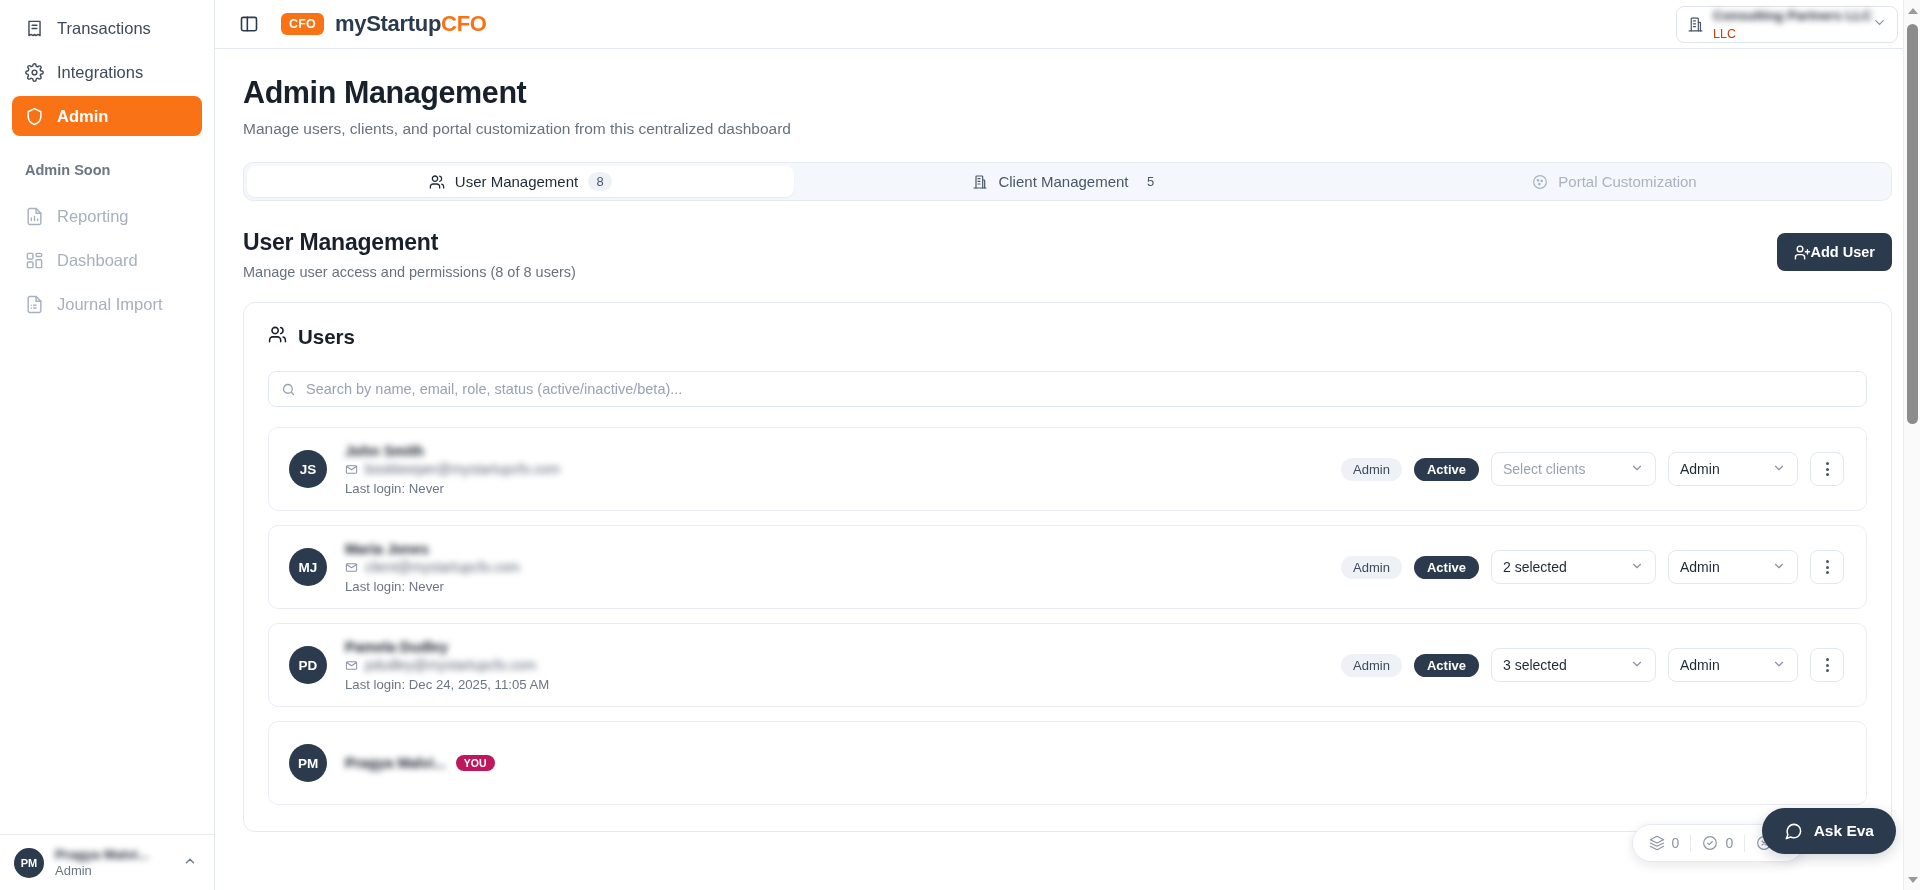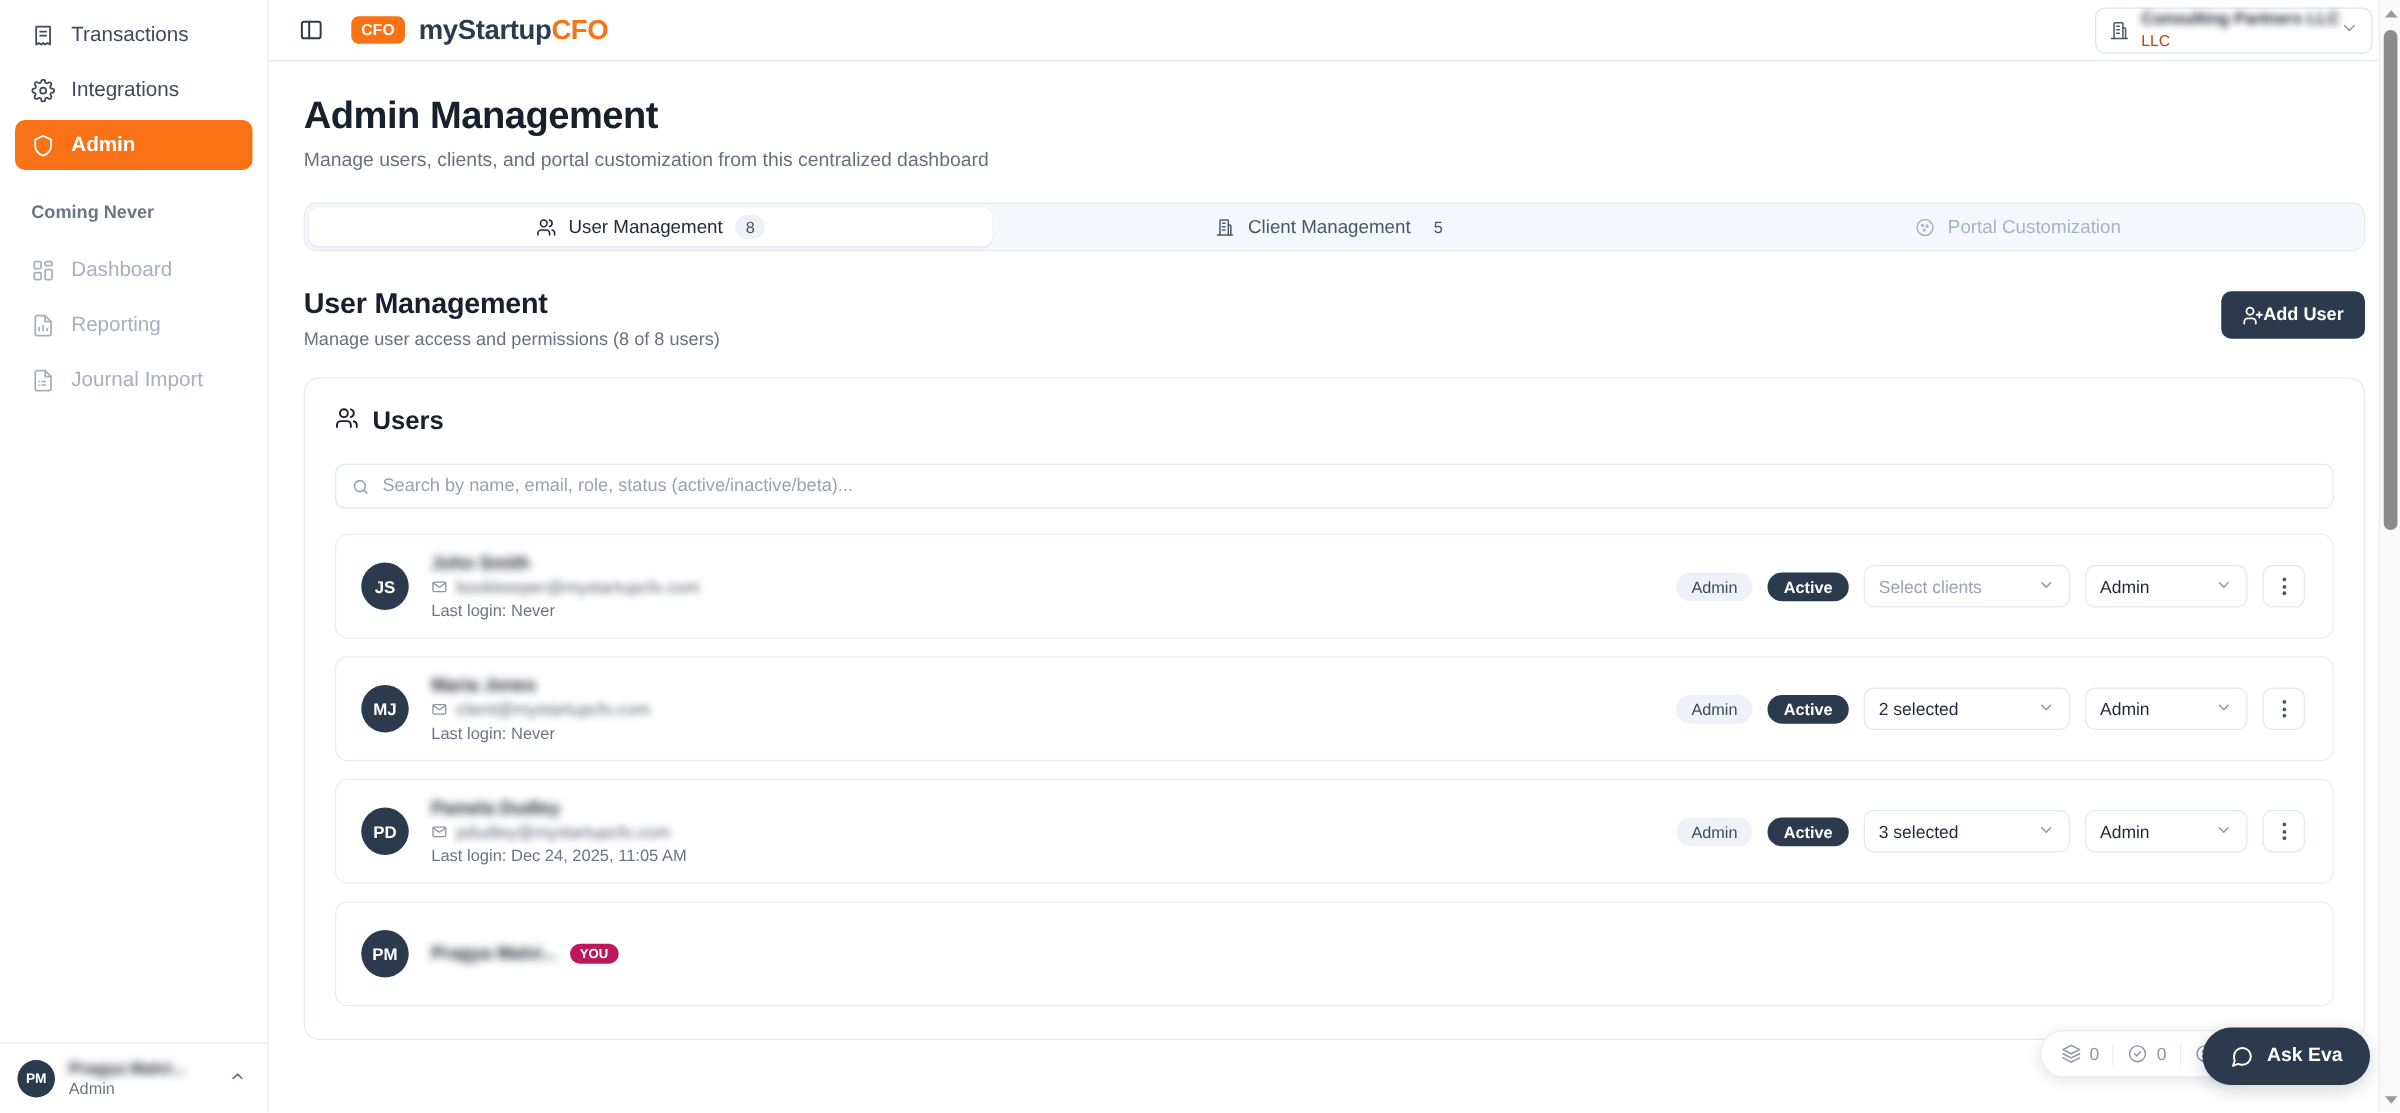--- a/index.html
+++ b/index.html
@@ -218,21 +218,21 @@
     position: absolute; right: 116px; bottom: 28px;
     height: 38px; background: #fff; border: 1px solid #e6ebf2;
     border-radius: 19px; box-shadow: 0 3px 12px rgba(16,24,40,.10);
     display: flex; align-items: center; padding: 0 16px; gap: 11px;
     z-index: 40;
   }
   .fs-item { display: flex; align-items: center; gap: 7px; color: #8a94a3; font-size: 14px; }
   .fs-item .ico { width: 16px; height: 16px; display:flex; }
   .fs-div { width: 1px; height: 17px; background: #e6ebf2; }
   .ask-eva {
-    position: absolute; right: 24px; bottom: 22px;
+    position: absolute; right: 24px; bottom: 36px;
     height: 46px; background: #2b3a4d; color: #fff;
     border-radius: 23px; display: flex; align-items: center; gap: 11px;
     padding: 0 22px; font-size: 15.5px; font-weight: bold; cursor: pointer;
     box-shadow: 0 4px 14px rgba(16,24,40,.18); z-index: 41;
   }
   .ask-eva .ico { width: 19px; height: 19px; display:flex; }
 
   
   .scrollbar {
     position: absolute; right: 0; top: 0; width: 17px; height: 890px;
@@ -280,44 +280,44 @@
       <div class="nav-item active">
         <span class="ico">
           <svg viewBox="0 0 24 24" width="19" height="19" fill="none" stroke="currentColor" stroke-width="1.9" stroke-linecap="round" stroke-linejoin="round">
             <path d="M12 2l8 4v6c0 5-3.5 8.5-8 10-4.5-1.5-8-5-8-10V6z"></path>
           </svg>
         </span>
         <span>Admin</span>
       </div>
     </div>
 
-    <div class="section-label">Coming Never</div>
+    <div class="section-label">Admin Soon</div>
 
     <div class="nav-top">
+      <div class="nav-item muted">
+        <span class="ico">
+          <svg viewBox="0 0 24 24" width="19" height="19" fill="none" stroke="currentColor" stroke-width="1.8" stroke-linecap="round" stroke-linejoin="round">
+            <path d="M14 2H6a2 2 0 00-2 2v16a2 2 0 002 2h12a2 2 0 002-2V8z"></path>
+              <path d="M14 2v6h6"></path>
+            <path d="M8 17v-3M12 17v-5M16 17v-2"></path>
+          </svg>
+        </span>
+        <span>Reporting</span>
+      </div>
+
       <div class="nav-item muted">
         <span class="ico">
           <svg viewBox="0 0 24 24" width="19" height="19" fill="none" stroke="currentColor" stroke-width="1.8" stroke-linecap="round" stroke-linejoin="round">
             <rect x="3" y="3" width="7" height="7" rx="1.2"></rect>
               <rect x="14" y="3" width="7" height="4" rx="1.2"></rect>
             <rect x="14" y="11" width="7" height="10" rx="1.2"></rect>
               <rect x="3" y="14" width="7" height="7" rx="1.2"></rect>
           </svg>
         </span>
         <span>Dashboard</span>
-      </div>
-
-      <div class="nav-item muted">
-        <span class="ico">
-          <svg viewBox="0 0 24 24" width="19" height="19" fill="none" stroke="currentColor" stroke-width="1.8" stroke-linecap="round" stroke-linejoin="round">
-            <path d="M14 2H6a2 2 0 00-2 2v16a2 2 0 002 2h12a2 2 0 002-2V8z"></path>
-              <path d="M14 2v6h6"></path>
-            <path d="M8 17v-3M12 17v-5M16 17v-2"></path>
-          </svg>
-        </span>
-        <span>Reporting</span>
       </div>
 
       <div class="nav-item muted">
         <span class="ico">
           <svg viewBox="0 0 24 24" width="19" height="19" fill="none" stroke="currentColor" stroke-width="1.8" stroke-linecap="round" stroke-linejoin="round">
             <path d="M14 2H6a2 2 0 00-2 2v16a2 2 0 002 2h12a2 2 0 002-2V8z"></path>
               <path d="M14 2v6h6"></path>
             <path d="M8 13h.01M11 13h3M8 16.5h.01M11 16.5h3"></path>
           </svg>
         </span>

